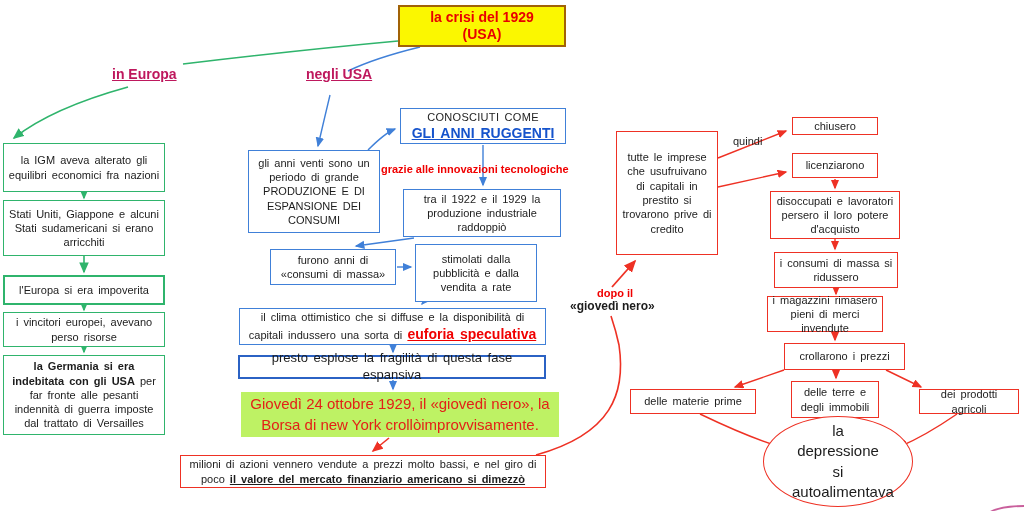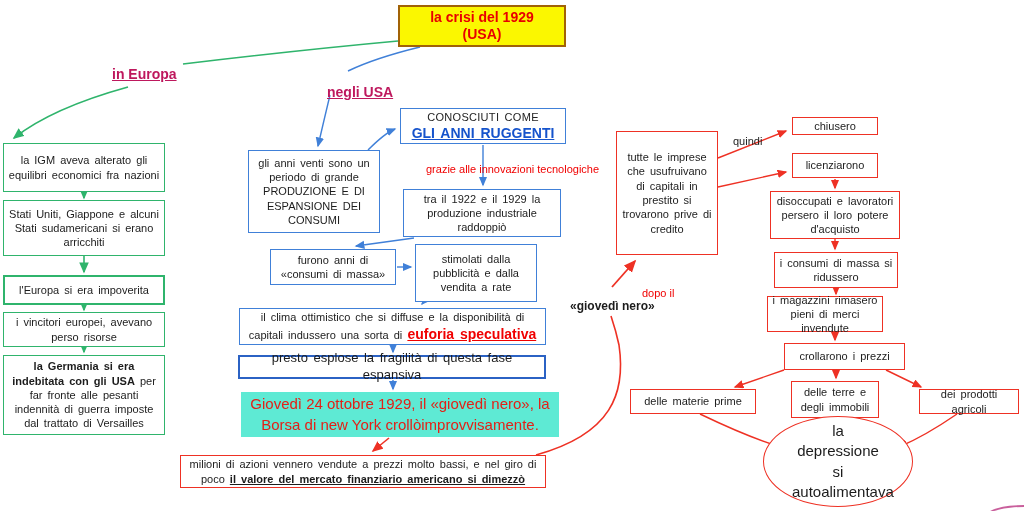--- a/index.html
+++ b/index.html
@@ -22,31 +22,31 @@
     position:absolute; left:398px; top:5px; width:168px; height:42px;
     background:#fbf700; border:2px solid #a16207; box-sizing:border-box;
     display:flex; flex-direction:column; align-items:center; justify-content:center;
     color:#e80000; font-weight:bold; font-size:14px; line-height:1.25;
   }
   .rlabel {
     position:absolute; color:#be185d; font-weight:bold; font-size:14px;
     text-decoration:underline; white-space:nowrap;
   }
   .small-red-label {
-    position:absolute; color:#f00000; font-weight:normal; font-size:11px; white-space:nowrap;margin-left:45px;
+    position:absolute; color:#f00000; font-weight:bold; font-size:11px; white-space:nowrap;
   }
   .plain-label {
     position:absolute; color:#1c1c1c; font-size:11px; white-space:nowrap;
   }
   .black-bold-label {
     position:absolute; color:#1c1c1c; font-weight:bold; font-size:12px; white-space:nowrap;
   }
   .pink-box {
     position:absolute; left:241px; top:392px; width:318px; height:45px;
-    background:#5eead4; color:#e32017; font-size:15px; line-height:1.35;
+    background:#bef264; color:#e32017; font-size:15px; line-height:1.35;
     display:flex; align-items:center; justify-content:center; text-align:center;
     box-sizing:border-box; padding:2px 6px;
   }
   .hl-red {
     color:#f00000; font-weight:bold; font-size:14px; text-decoration:underline;
   }
   .ul-bold { font-weight:bold; text-decoration:underline; }
   .bold { font-weight:bold; }
   .link-line {
     color:#1553cc; font-weight:bold; font-size:14px; text-decoration:underline;
@@ -119,21 +119,21 @@
     <path d="M 835 419 L 835 429" stroke="#ee3124" stroke-width="1.4" fill="none" marker-start="url(#ah-red-start)" marker-end="url(#ah-red)"></path>
     <path d="M 957 414 Q 925 436 899 447" stroke="#ee3124" stroke-width="1.4" fill="none" marker-end="url(#ah-red)"></path>
   </svg>
 
   <div class="title-box">
     <div>la crisi del 1929</div>
     <div>(USA)</div>
   </div>
 
   <div class="rlabel" style="left:112px; top:66px;">in Europa</div>
-  <div class="rlabel" style="left:306px; top:84px;margin-left:21px;">negli USA</div>
+  <div class="rlabel" style="left:306px; top:66px;">negli USA</div>
 
   <div class="box green" style="left:3px; top:143px; width:162px; height:49px;">
     <span>la IGM aveva alterato gli equilibri economici fra nazioni</span>
   </div>
   <div class="box green" style="left:3px; top:200px; width:162px; height:56px;">
     <span>Stati Uniti, Giappone e alcuni Stati sudamericani si erano arricchiti</span>
   </div>
   <div class="box green-bold" style="left:3px; top:275px; width:162px; height:30px;">
     <span>l'Europa si era impoverita</span>
   </div>

